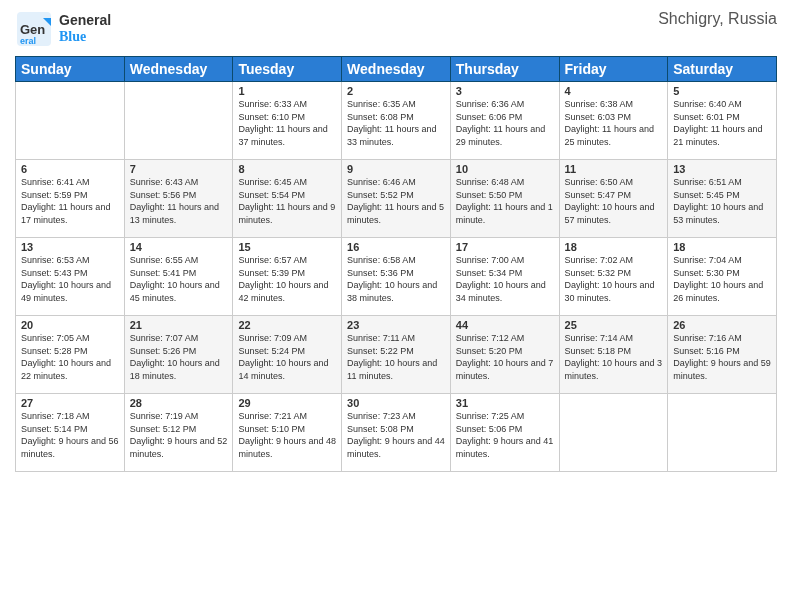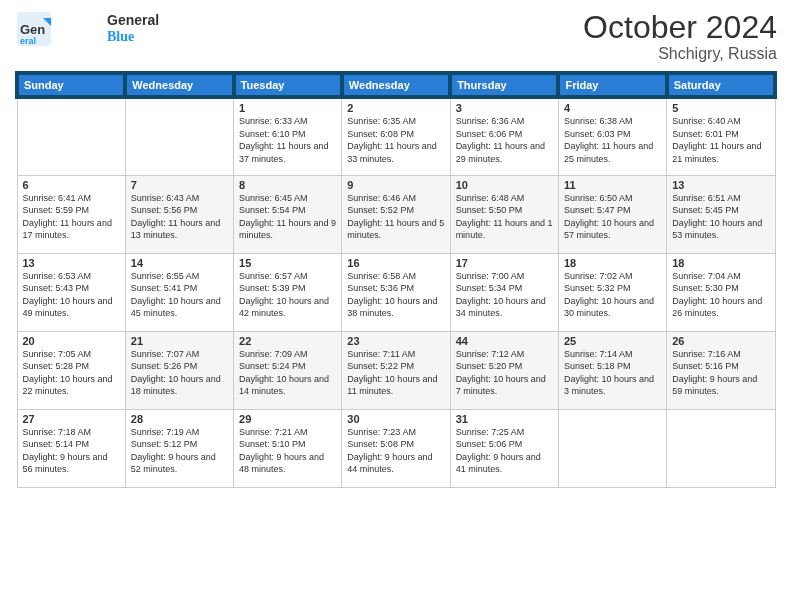--- a/index.html
+++ b/index.html
@@ -42,25 +42,25 @@
       color: #555;
     }
     .calendar {
       width: 100%;
       border-collapse: collapse;
       table-layout: fixed;
     }
     .calendar th {
       background: #2a7dd4;
       color: #fff;
-      font-size: 11px;
+      font-size: 14px;
       font-weight: bold;
       padding: 4px 5px;
       text-align: left;
-      border: 4px solid #0c4a6e;
+      border: 1px solid #0c4a6e;
     }
     .calendar td {
       border: 1px solid #ccc;
       vertical-align: top;
       padding: 3px 5px;
       font-size: 9.5px;
       color: #333;
       height: 78px;
       background: #fff;
     }
@@ -92,27 +92,26 @@
   <div class="header">
     <div class="logo">
       <div style="position:relative;width:38px;height:38px;">
         <svg width="38" height="38" viewBox="0 0 38 38">
           <rect x="2" y="2" width="34" height="34" rx="4" fill="#e3f0fb"></rect>
           <text x="5" y="24" font-size="13" font-weight="bold" fill="#333" font-family="Arial">Gen</text>
           <text x="5" y="34" font-size="9" font-weight="bold" fill="#2196F3" font-family="Arial">eral</text>
           <polygon points="28,8 36,16 36,8" fill="#2196F3"></polygon>
         </svg>
       </div>
-      <div style="line-height:1.2;margin-left:48px;">
+      <div style="line-height:1.2;">
         <div style="font-size:14px;font-weight:bold;color:#333;">General</div>
         <div style="font-size:14px;font-weight:bold;color:#2196F3;font-family:Liberation Serif, serif;">Blue</div>
       </div>
     </div>
     <div class="title-area">
-      <div class="month-title">October 2024</div>
       <div class="location-title">Shchigry, Russia</div>
     </div>
   </div>
 
   <table class="calendar">
     <thead>
       <tr>
         <th>Sunday</th>
         <th>Wednesday</th>
         <th>Tuesday</th>

